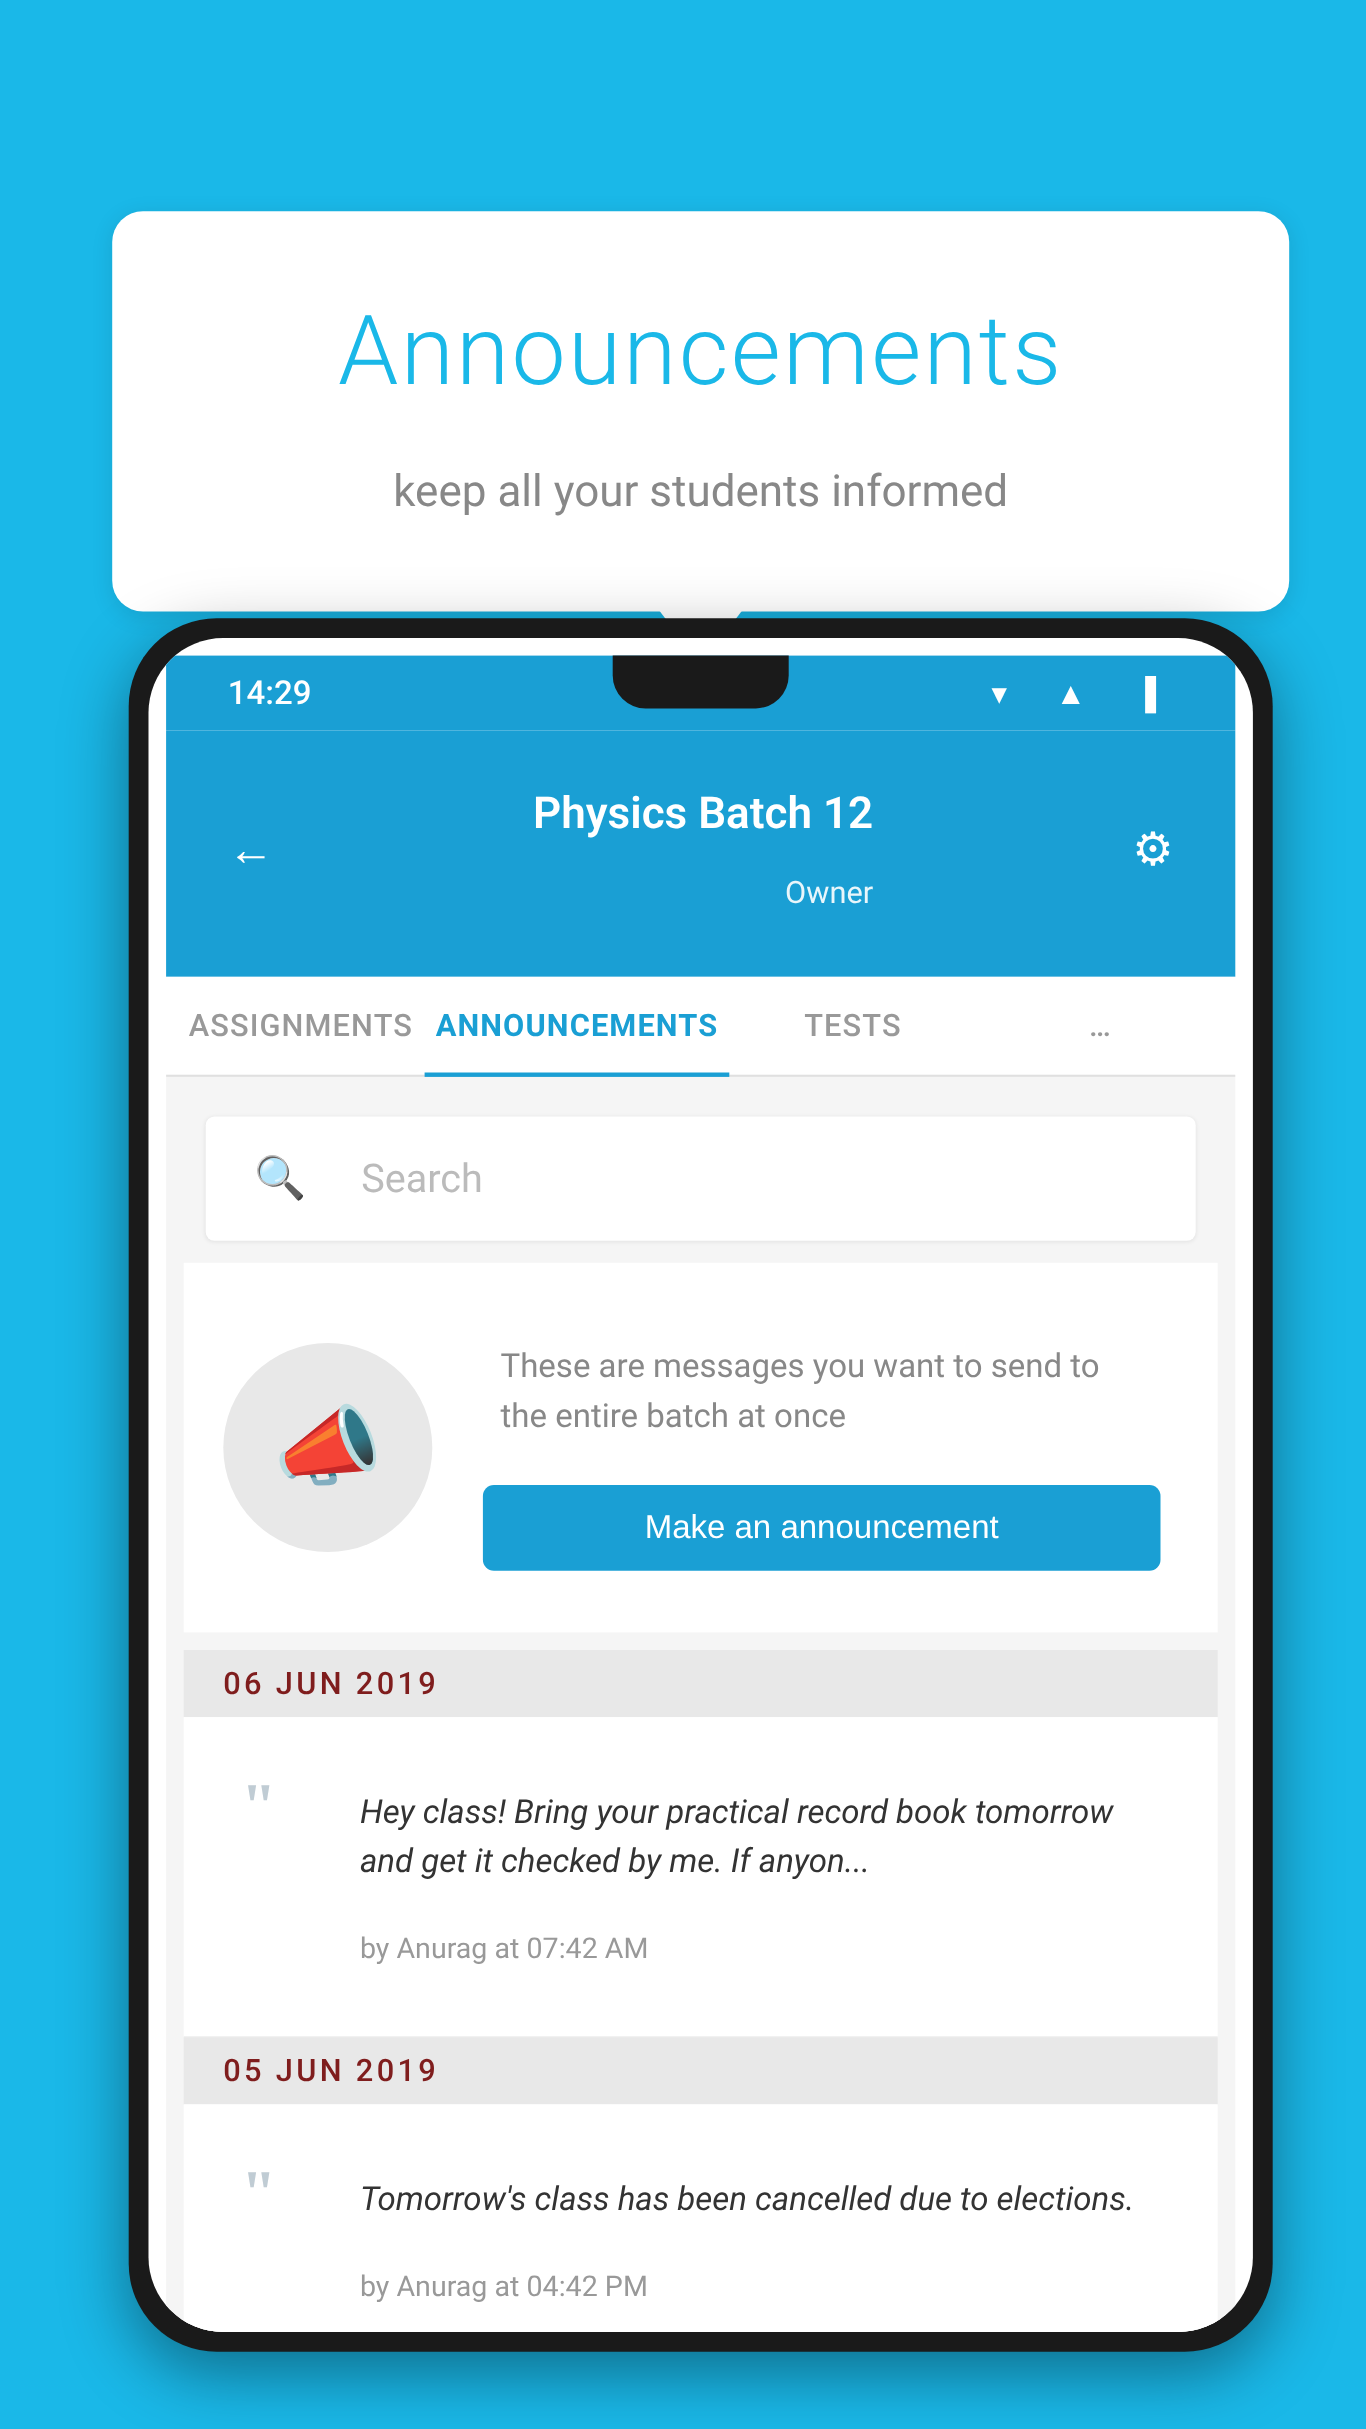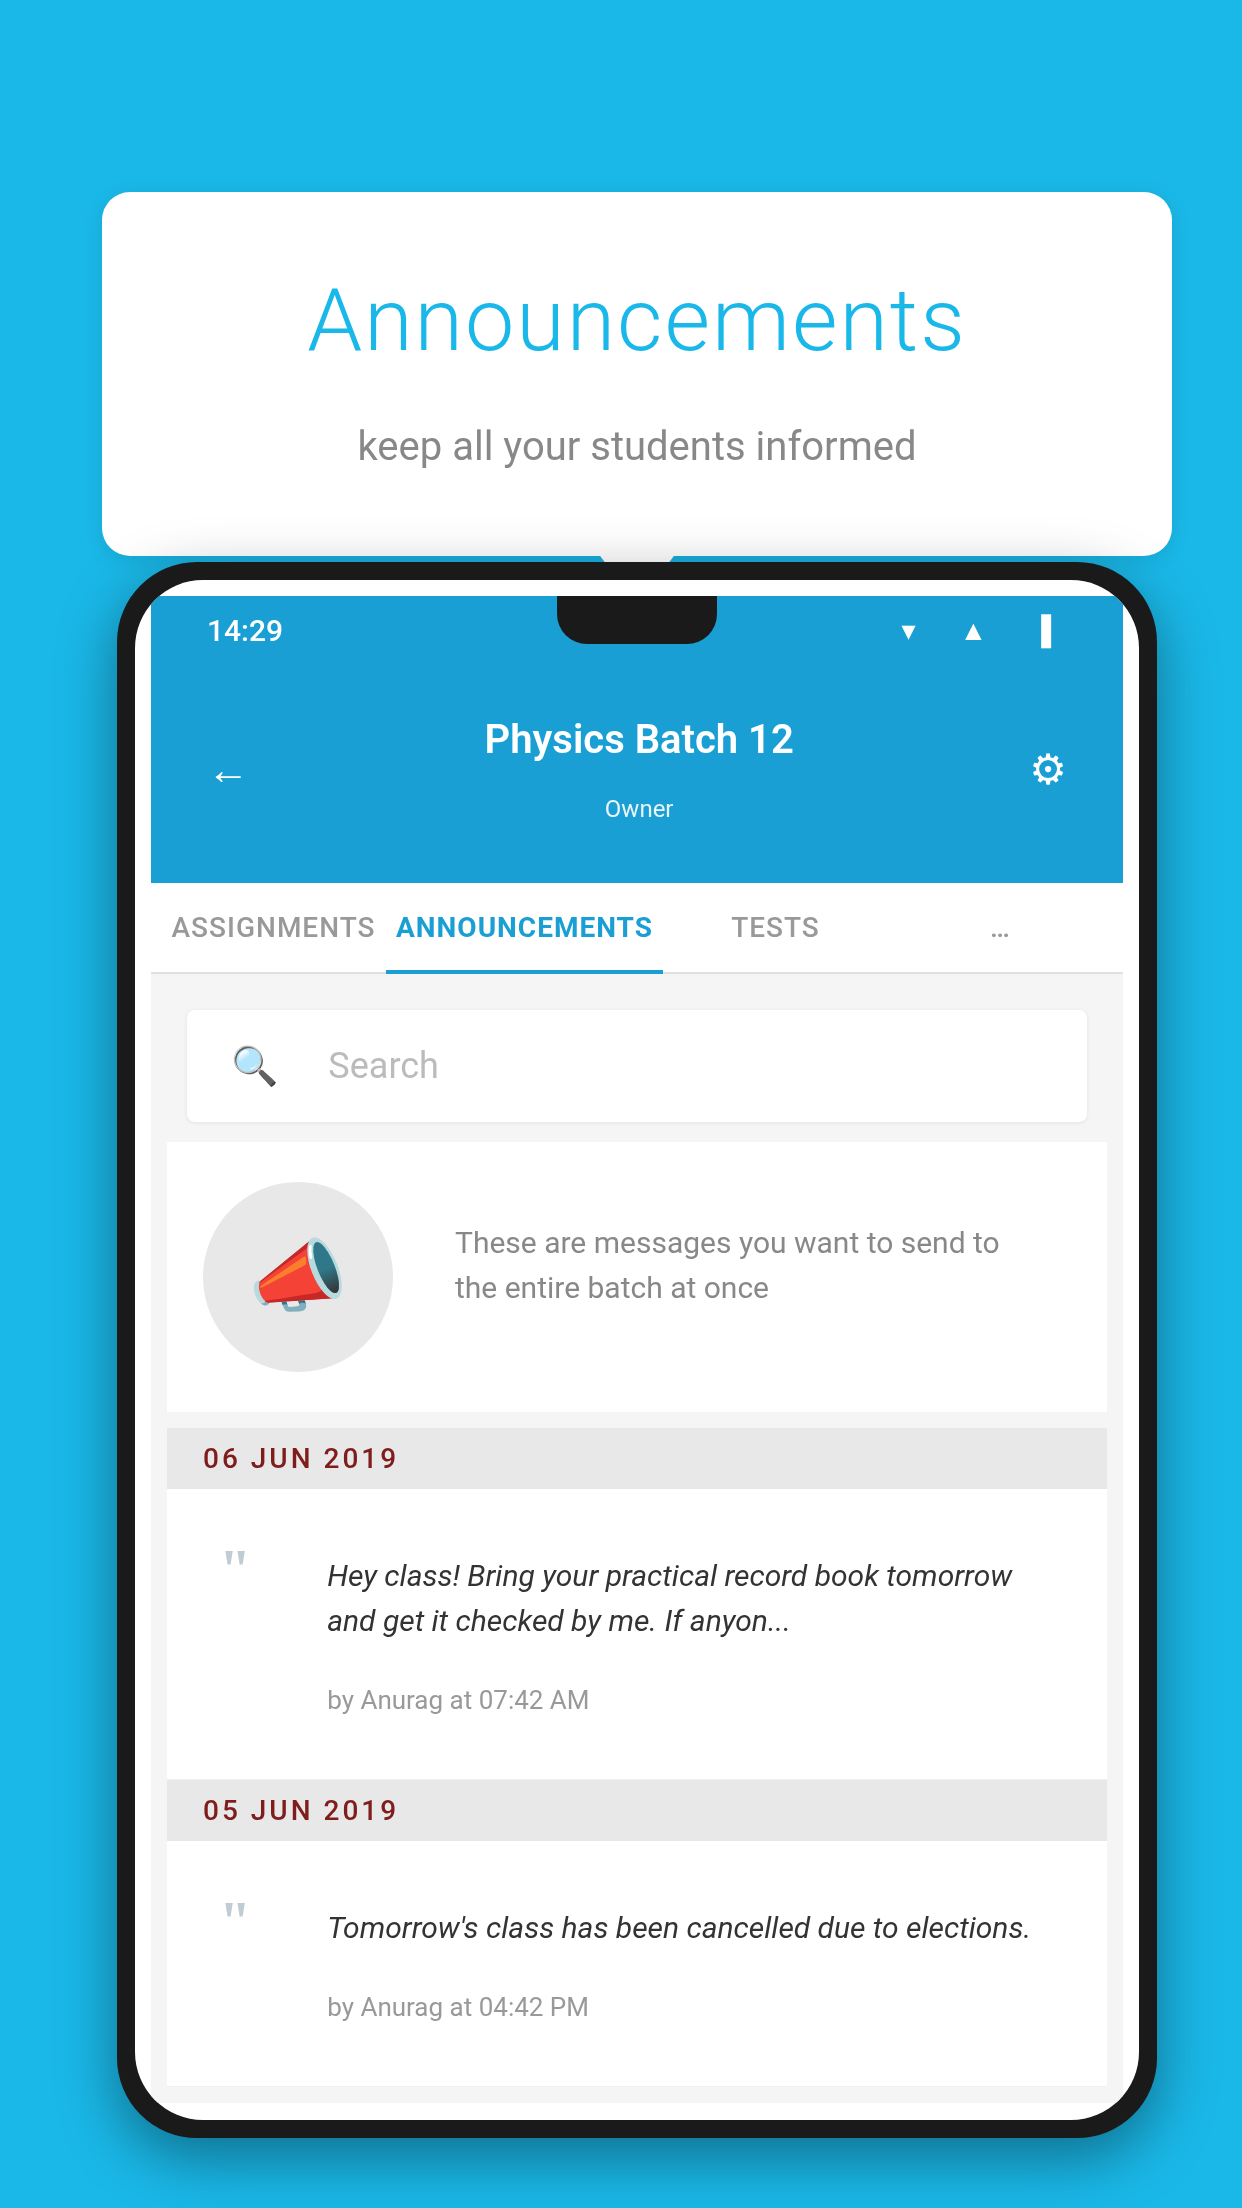--- a/index.html
+++ b/index.html
@@ -147,22 +147,23 @@
     }
 
     .header-title {
       color: white;
       font-size: 40px;
       font-weight: 600;
     }
 
     .header-subtitle {
       color: rgba(255,255,255,0.9);
-      font-size: 24px;
+      font-size: 28px;
       font-weight: 400;
+      text-align: right;
     }
 
     .gear-btn {
       color: white;
       font-size: 42px;
       cursor: pointer;
     }
 
     
     .tabs-container {
@@ -369,20 +370,21 @@
           <span class="search-icon">🔍</span>
           <span class="search-text">Search</span>
         </div>
 
         <div class="promo-card">
           <div class="promo-icon-circle">
             <span class="megaphone-icon">📣</span>
           </div>
           <div class="promo-content">
             <div class="promo-text">These are messages you want to send to the entire batch at once</div>
+            <button class="make-announcement-btn">Make an announcement</button>
           </div>
         </div>
 
         <div class="date-separator">06  JUN  2019</div>
 
         <div class="announcement-item">
           <div class="quote-icon">"</div>
           <div class="announcement-content">
             <div class="announcement-text">Hey class! Bring your practical record book tomorrow and get it checked by me. If anyon...</div>
             <div class="announcement-meta">by Anurag at 07:42 AM</div>

